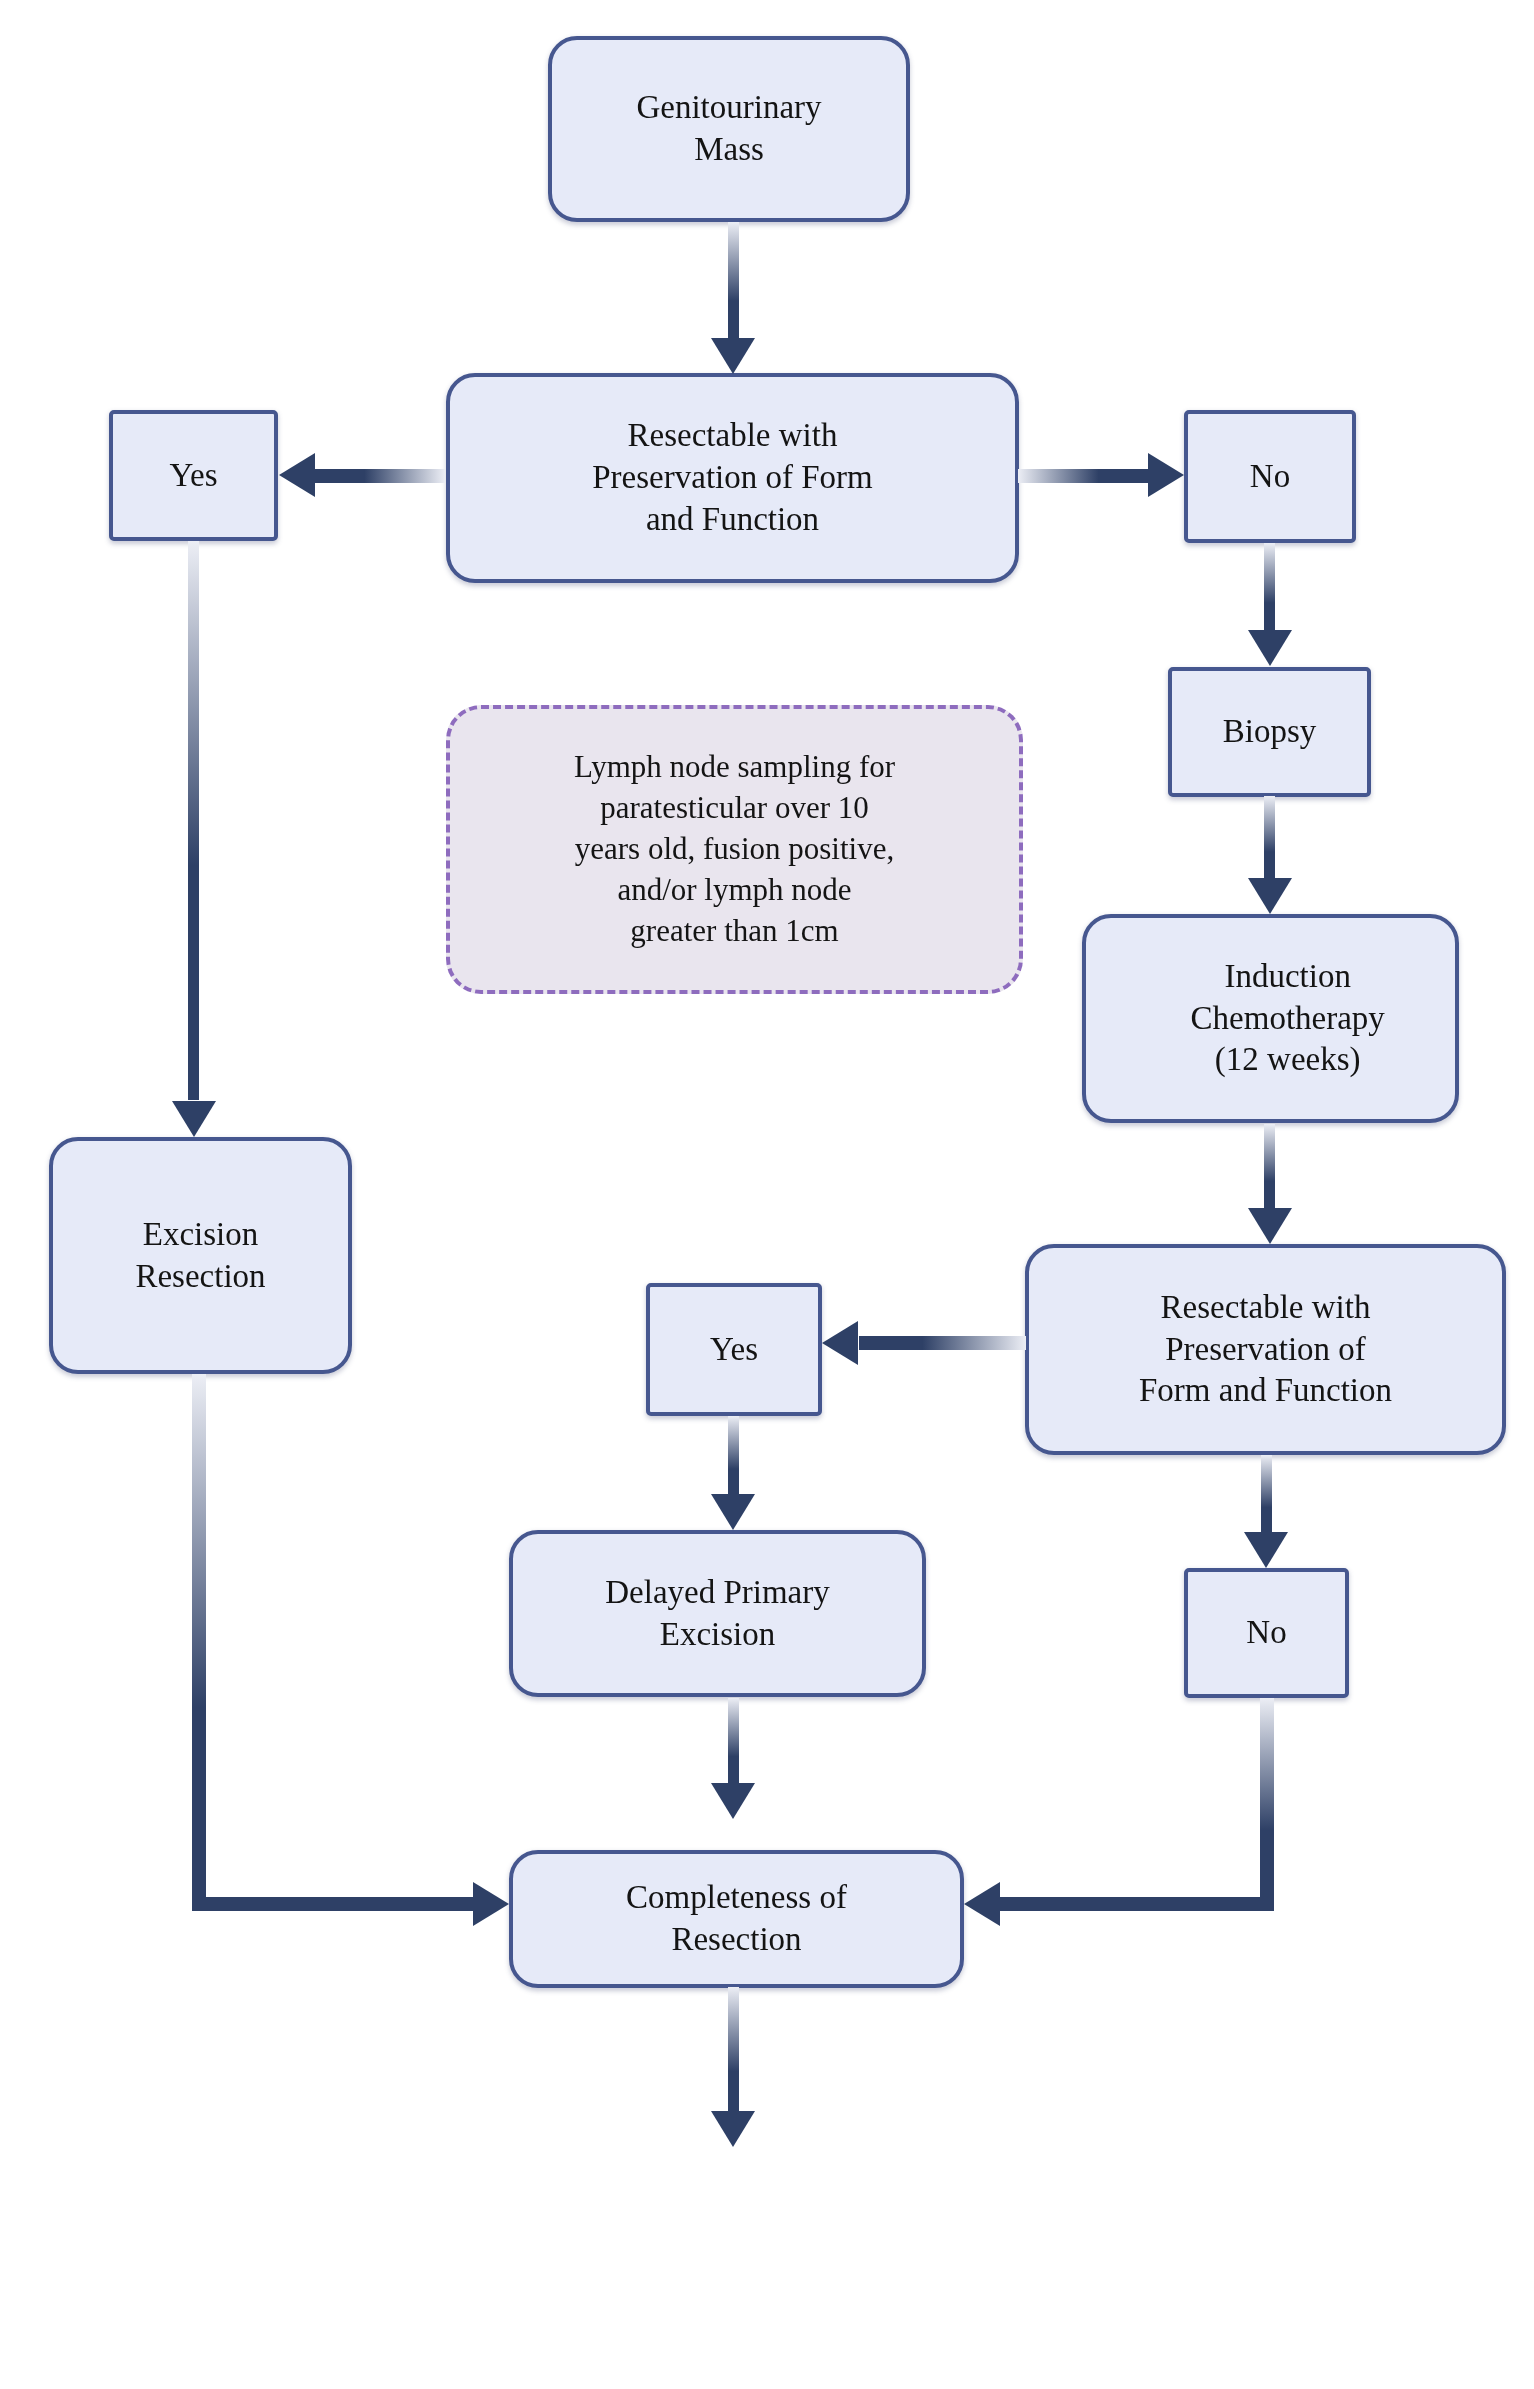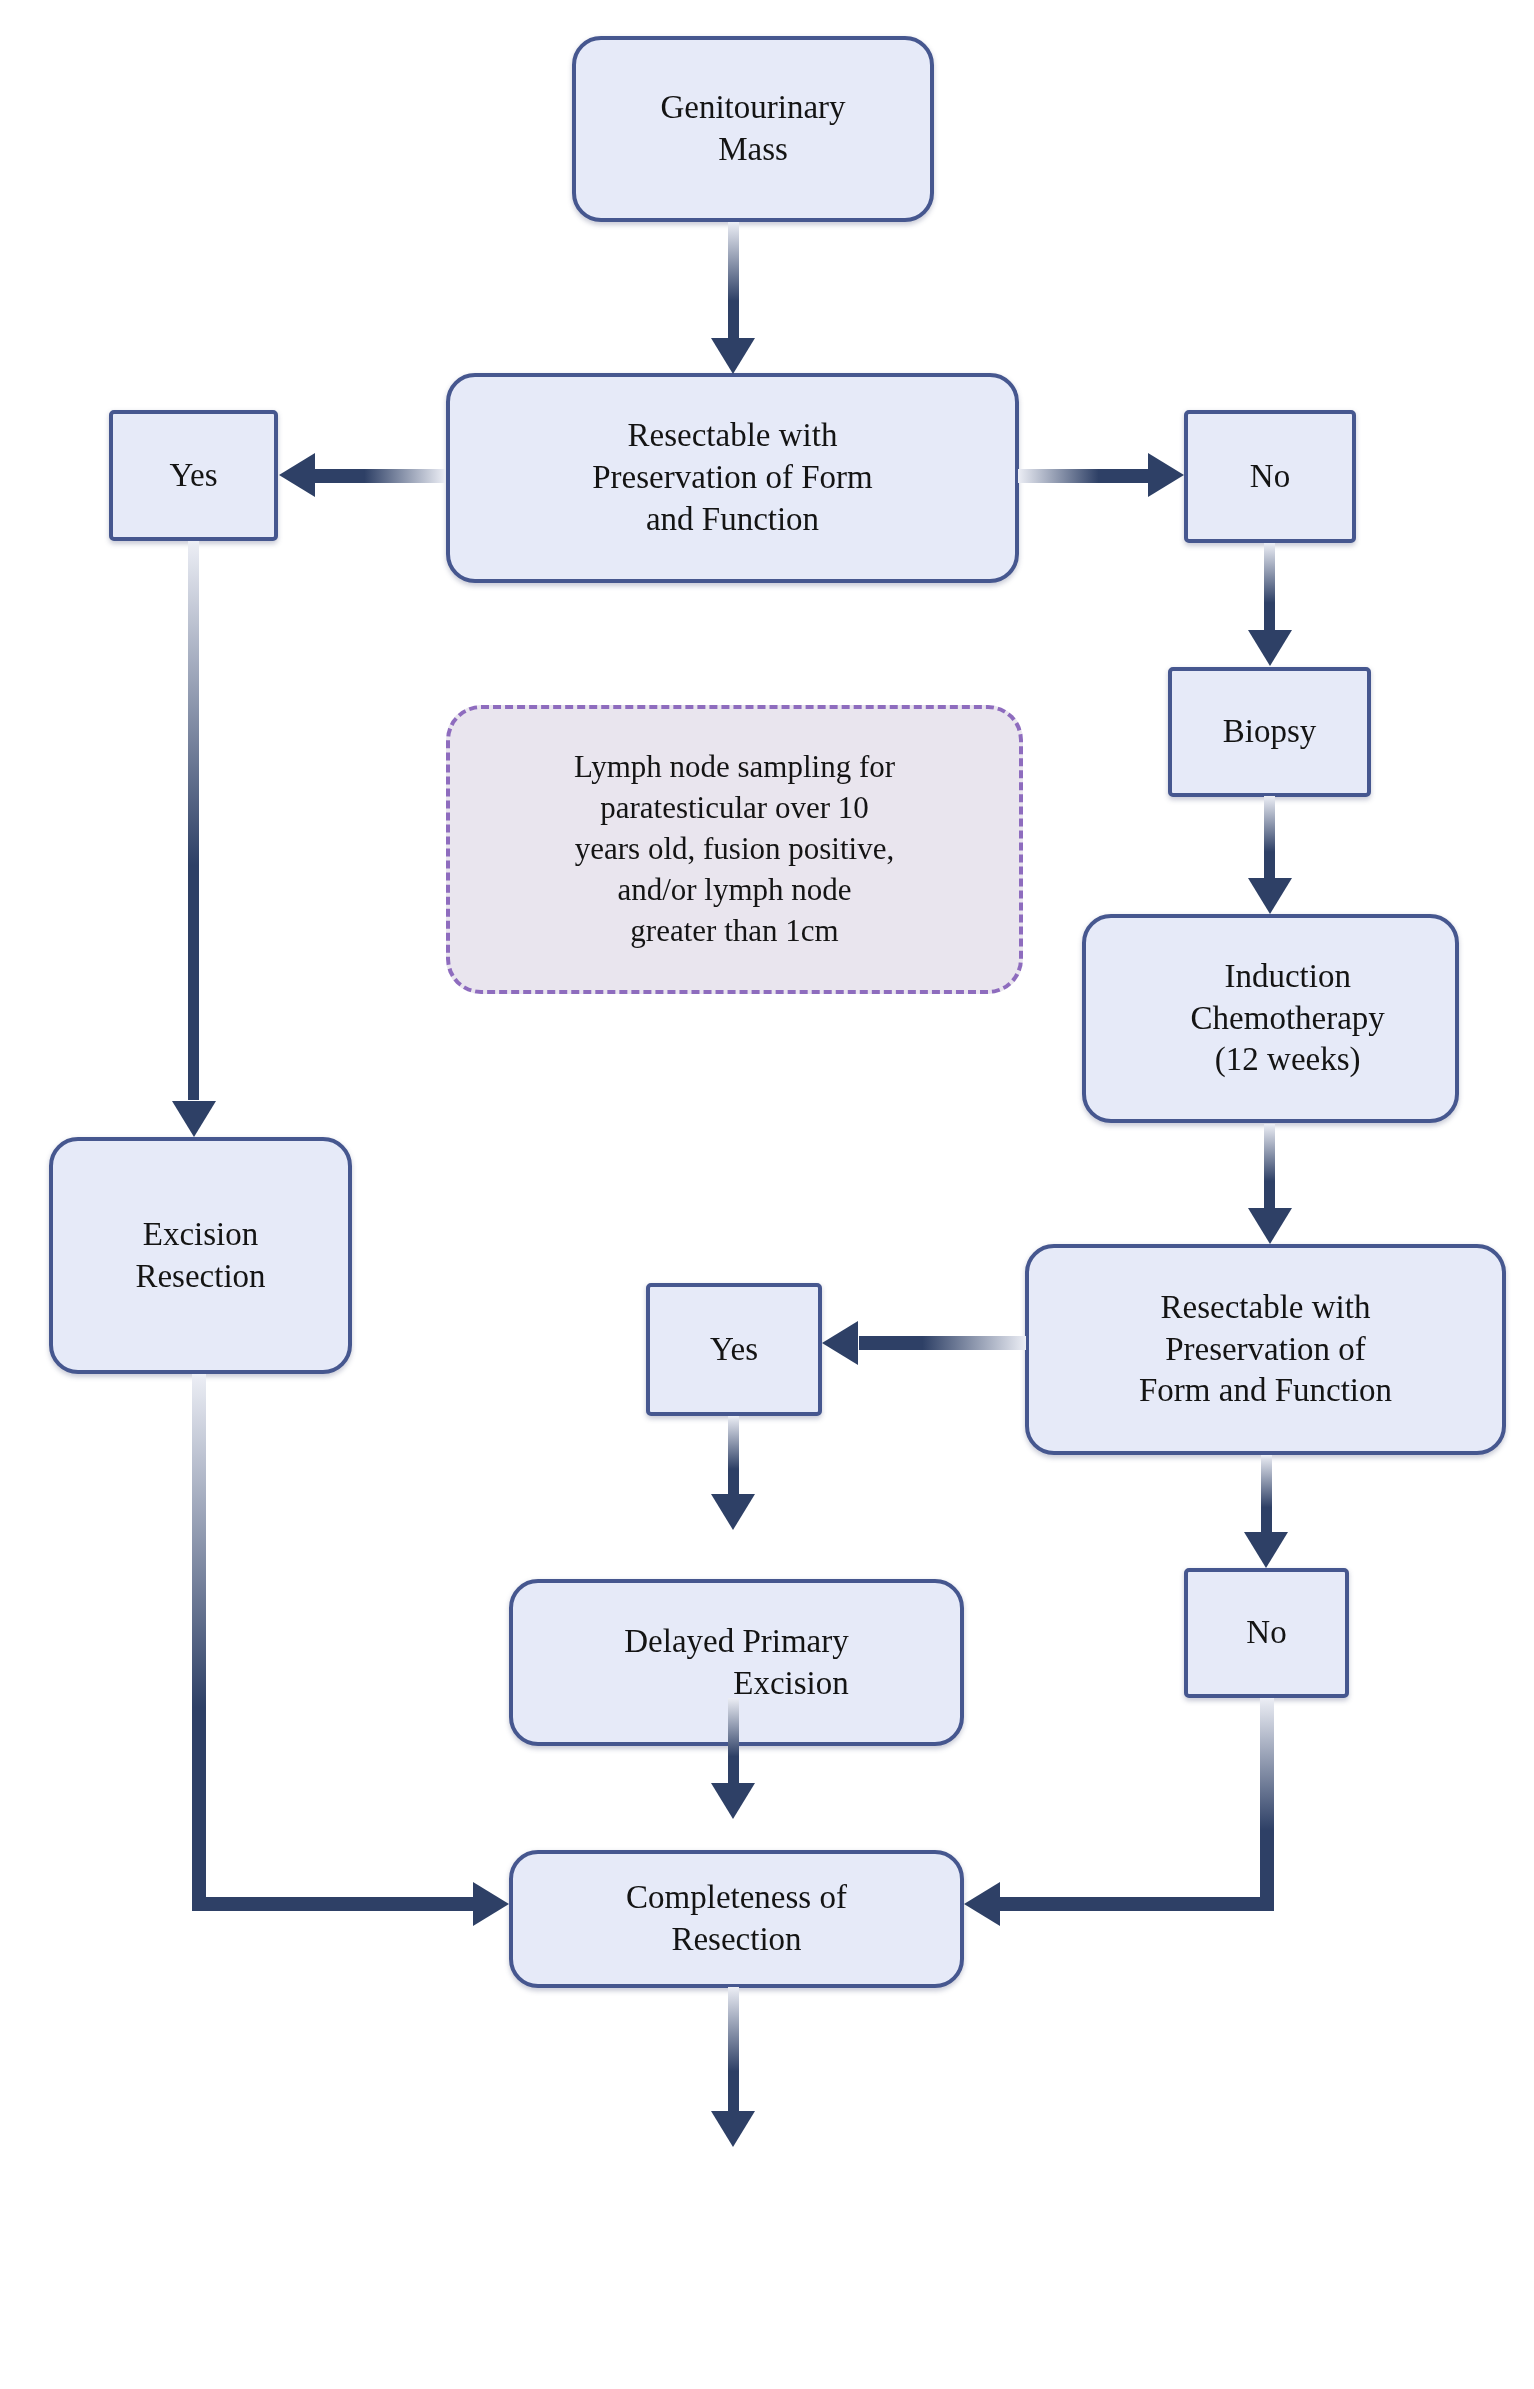--- a/index.html
+++ b/index.html
@@ -69,21 +69,21 @@
     border-right:36px solid var(--arrow);}
   .head-right{position:absolute;width:0;height:0;
     border-top:22px solid transparent;border-bottom:22px solid transparent;
     border-left:36px solid var(--arrow);}
 </style>
 </head>
 <body>
 
 <div class="canvas">
 
-  <div class="node" style="left:572px;top:36px;width:362px;height:186px;">Genitourinary
+  <div class="node" style="left:548px;top:36px;width:362px;height:186px;">Genitourinary
 Mass</div>
 
   <div class="node" style="left:446px;top:373px;width:573px;height:210px;">Resectable with
 Preservation of Form
 and Function</div>
 
   <div class="node small" style="left:109px;top:410px;width:169px;height:131px;">Yes</div>
 
   <div class="node small" style="left:1184px;top:410px;width:172px;height:133px;">No</div>
 
@@ -101,21 +101,21 @@
 
   <div class="node" style="left:49px;top:1137px;width:303px;height:237px;">Excision
 Resection</div>
 
   <div class="node" style="left:1025px;top:1244px;width:481px;height:211px;">Resectable with
 Preservation of
 Form and Function</div>
 
   <div class="node small" style="left:646px;top:1283px;width:176px;height:133px;">Yes</div>
 
-  <div class="node" style="left:509px;top:1579px;width:455px;height:167px;text-align:right;">Delayed Primary
+  <div class="node" style="left:509px;top:1530px;width:417px;height:167px;">Delayed Primary
 Excision</div>
 
   <div class="node small" style="left:1184px;top:1568px;width:165px;height:130px;">No</div>
 
   <div class="node" style="left:509px;top:1820px;width:455px;height:138px;margin-top:30px;">Completeness of
 Resection</div>
 
 
   <div class="vshaft" style="left:728px;top:222px;height:116px;"></div>
   <div class="head-down" style="left:711px;top:338px;"></div>

